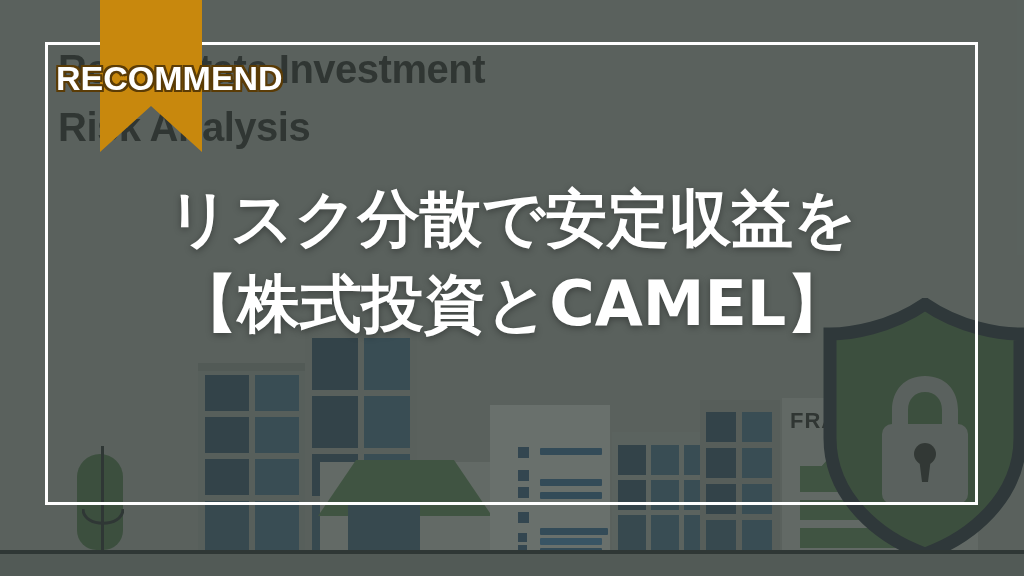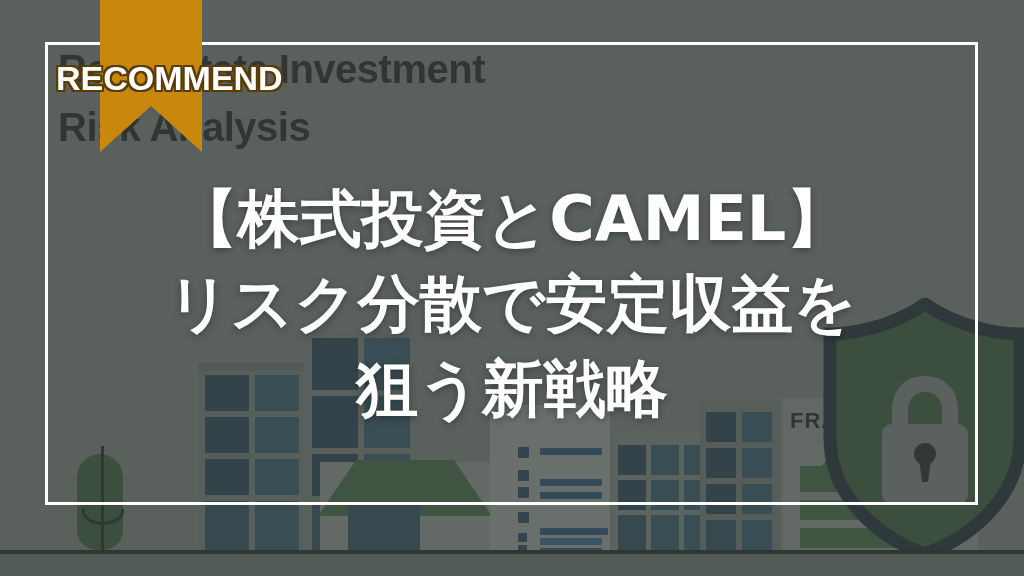--- a/index.html
+++ b/index.html
@@ -203,18 +203,17 @@
   <div class="frame"></div>
 
   <div class="ribbon">
     <svg width="102" height="152" viewBox="0 0 102 152">
       <polygon points="0,0 102,0 102,152 51,106 0,152" fill="#c8880d"></polygon>
     </svg>
   </div>
   <div class="ribbon-label">RECOMMEND</div>
 
   <div class="headline">
+    <span class="ln">リスク分散で安定収益を</span>
     <span class="ln">【株式投資とCAMEL】</span>
-    <span class="ln">リスク分散で安定収益を</span>
-    <span class="ln">狙う新戦略</span>
   </div>
 
 </div>
 
 </body></html>

